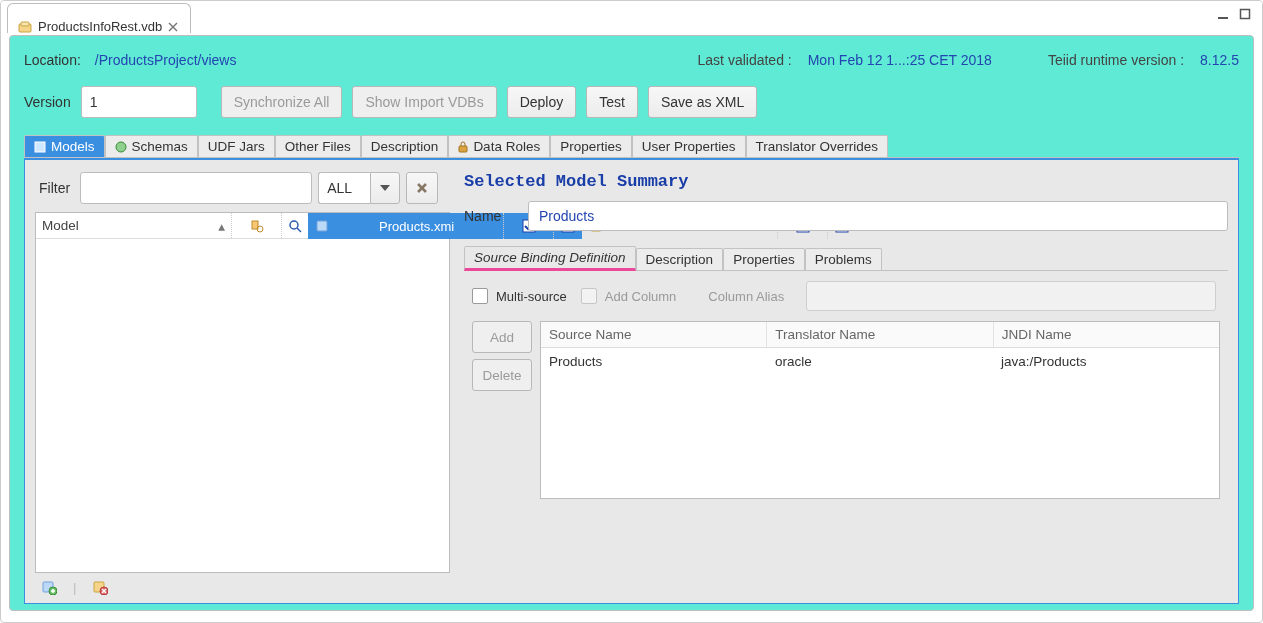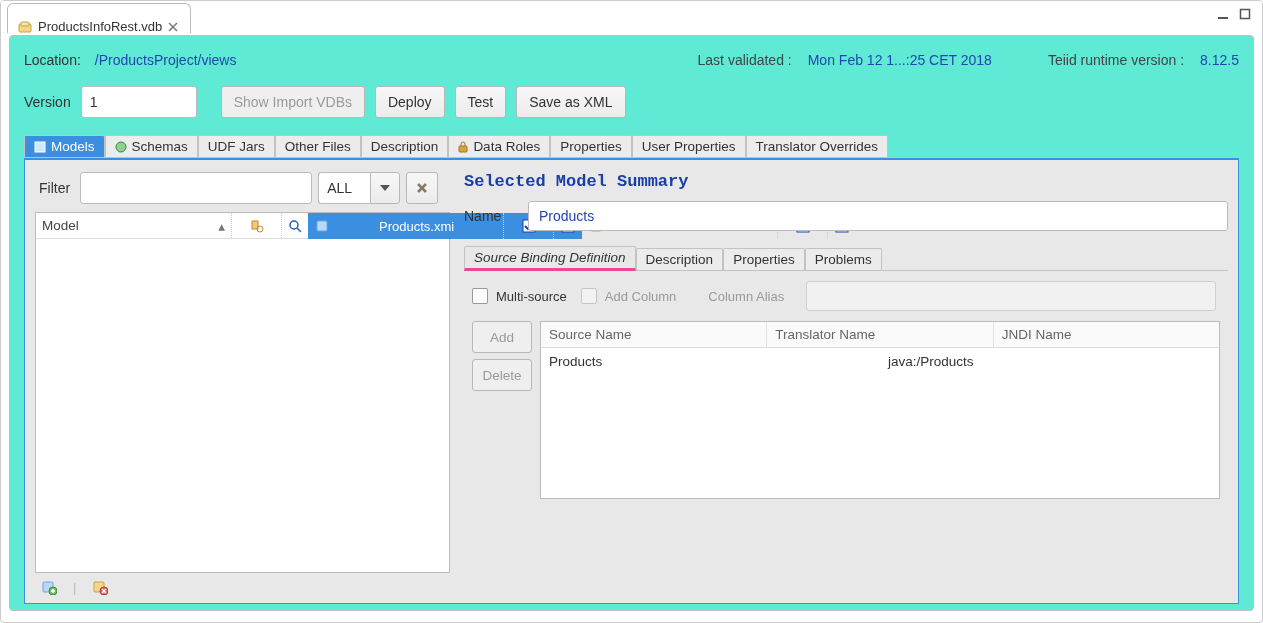--- a/index.html
+++ b/index.html
@@ -267,20 +267,21 @@
         <span style="width:24px"></span>
         <span class="label muted">Teiid runtime version :</span>
         <span class="val-blue">8.12.5</span>
       </div>
     </div>
 
     <div class="toolbar-row">
       <span class="label" style="font-size:14px;">Version</span>
       <input class="version-input" value="1" style="">
       <span style="width:4px"></span>
+      <button class="btn disabled">Synchronize All</button>
       <button class="btn disabled">Show Import VDBs</button>
       <button class="btn">Deploy</button>
       <button class="btn">Test</button>
       <button class="btn">Save as XML</button>
     </div>
 
     <div class="tabs-row">
       <div class="tab active">
         <span class="ico">
             <svg width="12" height="12">
@@ -493,20 +494,21 @@
               <button class="btn disabled">Delete</button>
             </div>
             <div class="src-table">
               <div class="hrow">
                 <div class="hc">Source Name</div>
                 <div class="hc">Translator Name</div>
                 <div class="hc" style="border-right:none;">JNDI Name</div>
               </div>
               <div class="drow">
                 <div class="dc">Products</div>
+                <div class="dc">oracle</div>
                 <div class="dc">java:/Products</div>
               </div>
             </div>
           </div>
         </div>
       </div>
 
     </div>
   </div>
 </div>

